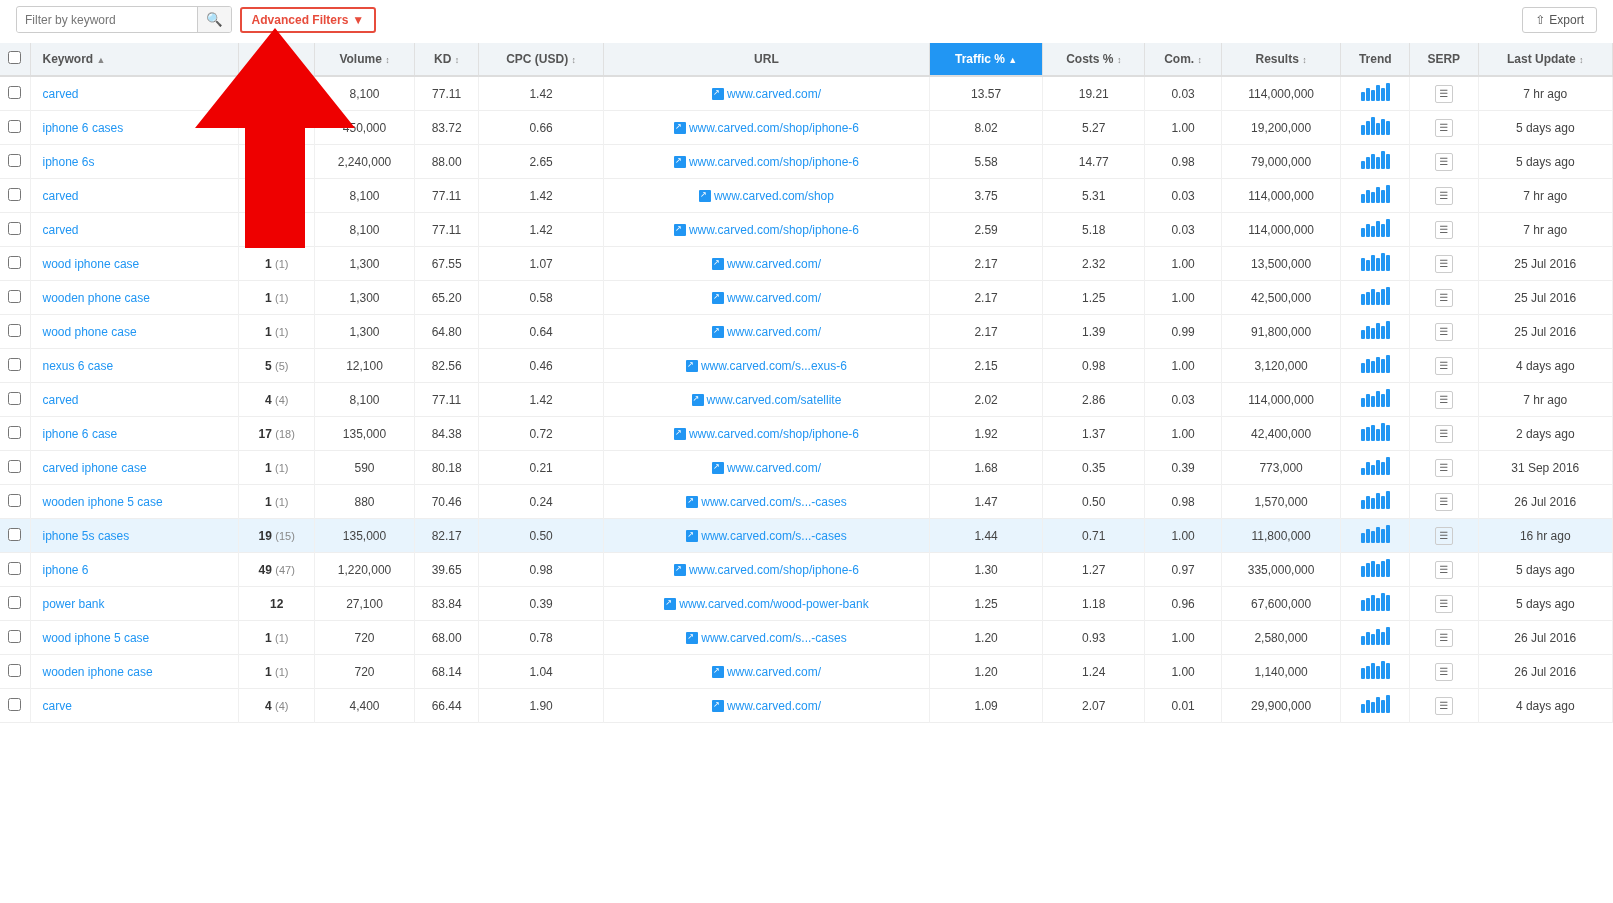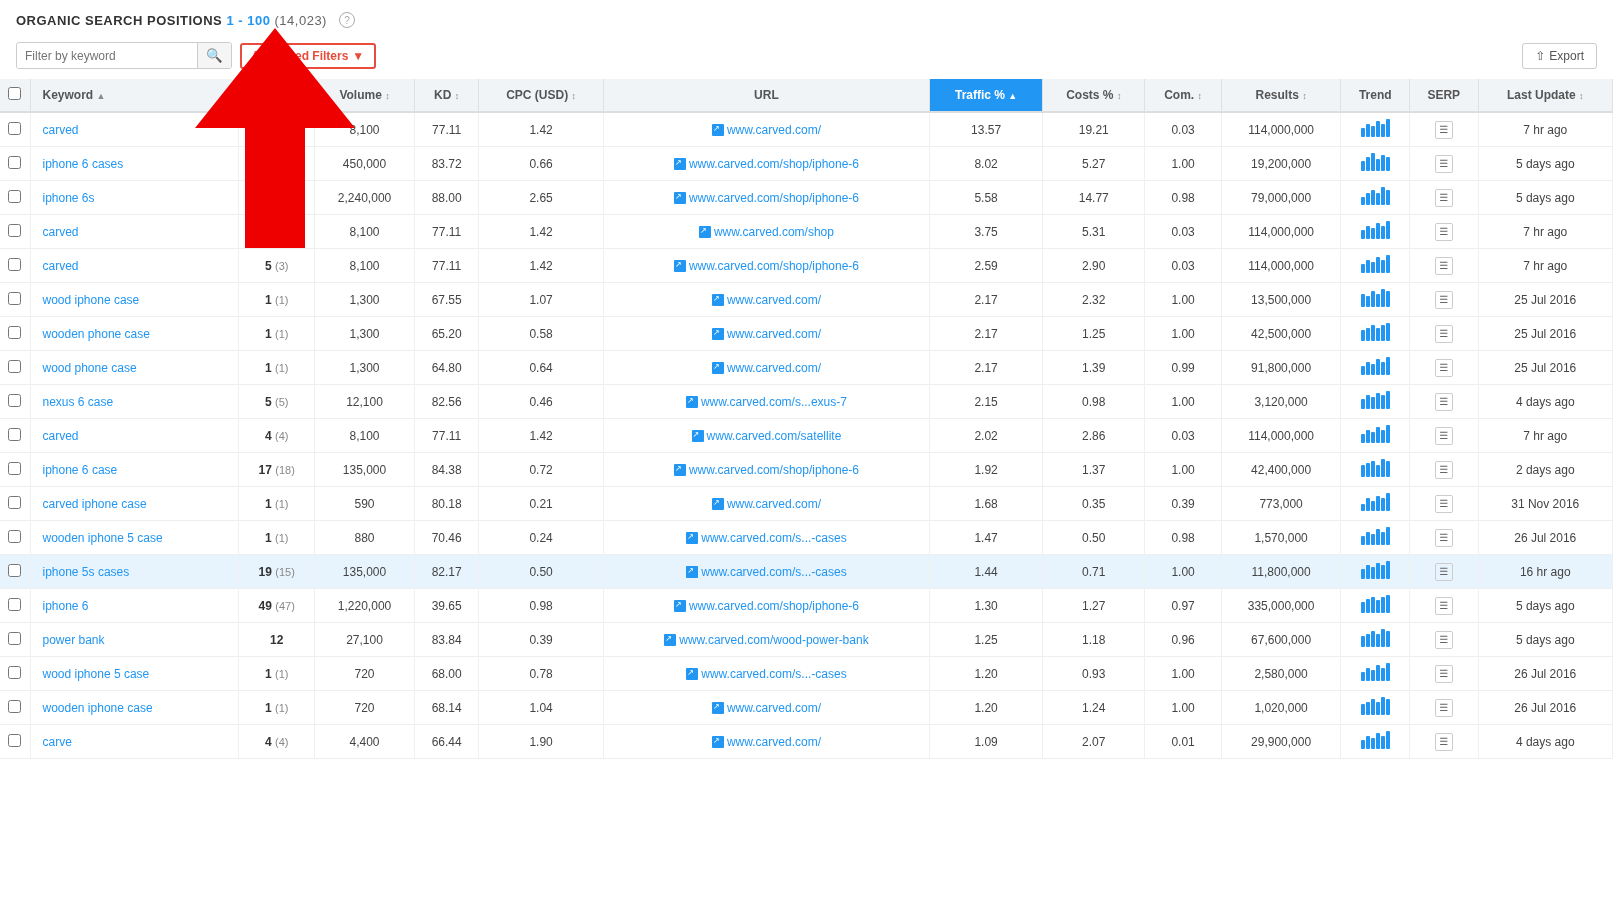--- a/index.html
+++ b/index.html
@@ -262,28 +262,20 @@
 <body>
 
 <div class="page-wrapper">
 
   <div class="red-arrow">
     <svg width="160" height="220" viewBox="0 0 160 220">
       <polygon points="80,0 160,100 110,100 110,220 50,220 50,100 0,100" fill="#e00"></polygon>
     </svg>
   </div>
 
-  <div class="page-header">
-    <span class="page-title">
-      <span>ORGANIC SEARCH POSITIONS</span>
-      <span class="range">1 - 100</span>
-      <span class="total">(14,023)</span>
-    </span>
-    <span class="info-icon">?</span>
-  </div>
 
   <div class="toolbar">
     <div class="toolbar-left">
       <div class="filter-input-wrap">
         <input class="filter-input" type="text" placeholder="Filter by keyword" style="">
         <button class="search-btn">🔍</button>
       </div>
       <button class="advanced-filters-btn">
         <span>Advanced Filters</span>
         <span>▼</span>
@@ -431,21 +423,21 @@
         </tr>
         <tr>
           <td class="checkbox-cell"><input type="checkbox" style=""></td>
           <td class="keyword-col"><a href="#">carved</a></td>
           <td><span class="pos-bold">5</span> <span class="pos-normal">(3)</span></td>
           <td>8,100</td>
           <td>77.11</td>
           <td>1.42</td>
           <td><span class="url-link-icon"></span><a href="#">www.carved.com/shop/iphone-6</a></td>
           <td>2.59</td>
-          <td>2.90</td>
+          <td>5.18</td>
           <td>0.03</td>
           <td>114,000,000</td>
           <td><div class="trend-bar">
               <span style="height:9px"></span>
               <span style="height:13px"></span>
               <span style="height:11px"></span>
               <span style="height:16px"></span>
               <span style="height:13px"></span>
               <span style="height:18px"></span>
             </div></td>
@@ -521,21 +513,21 @@
           <td><span class="serp-icon">☰</span></td>
           <td>25 Jul 2016</td>
         </tr>
         <tr>
           <td class="checkbox-cell"><input type="checkbox" style=""></td>
           <td class="keyword-col"><a href="#">nexus 6 case</a></td>
           <td><span class="pos-bold">5</span> <span class="pos-normal">(5)</span></td>
           <td>12,100</td>
           <td>82.56</td>
           <td>0.46</td>
-          <td><span class="url-link-icon"></span><a href="#">www.carved.com/s...exus-7</a></td>
+          <td><span class="url-link-icon"></span><a href="#">www.carved.com/s...exus-6</a></td>
           <td>2.15</td>
           <td>0.98</td>
           <td>1.00</td>
           <td>3,120,000</td>
           <td><div class="trend-bar">
               <span style="height:10px"></span>
               <span style="height:14px"></span>
               <span style="height:12px"></span>
               <span style="height:16px"></span>
               <span style="height:14px"></span>
@@ -604,21 +596,21 @@
           <td>773,000</td>
           <td><div class="trend-bar">
               <span style="height:7px"></span>
               <span style="height:13px"></span>
               <span style="height:10px"></span>
               <span style="height:15px"></span>
               <span style="height:13px"></span>
               <span style="height:18px"></span>
             </div></td>
           <td><span class="serp-icon">☰</span></td>
-          <td>31 Nov 2016</td>
+          <td>31 Sep 2016</td>
         </tr>
         <tr>
           <td class="checkbox-cell"><input type="checkbox" style=""></td>
           <td class="keyword-col"><a href="#">wooden iphone 5 case</a></td>
           <td><span class="pos-bold">1</span> <span class="pos-normal">(1)</span></td>
           <td>880</td>
           <td>70.46</td>
           <td>0.24</td>
           <td><span class="url-link-icon"></span><a href="#">www.carved.com/s...-cases</a></td>
           <td>1.47</td>
@@ -732,21 +724,21 @@
           <td class="checkbox-cell"><input type="checkbox" style=""></td>
           <td class="keyword-col"><a href="#">wooden iphone case</a></td>
           <td><span class="pos-bold">1</span> <span class="pos-normal">(1)</span></td>
           <td>720</td>
           <td>68.14</td>
           <td>1.04</td>
           <td><span class="url-link-icon"></span><a href="#">www.carved.com/</a></td>
           <td>1.20</td>
           <td>1.24</td>
           <td>1.00</td>
-          <td>1,020,000</td>
+          <td>1,140,000</td>
           <td><div class="trend-bar">
               <span style="height:11px"></span>
               <span style="height:13px"></span>
               <span style="height:16px"></span>
               <span style="height:13px"></span>
               <span style="height:18px"></span>
               <span style="height:16px"></span>
             </div></td>
           <td><span class="serp-icon">☰</span></td>
           <td>26 Jul 2016</td>

